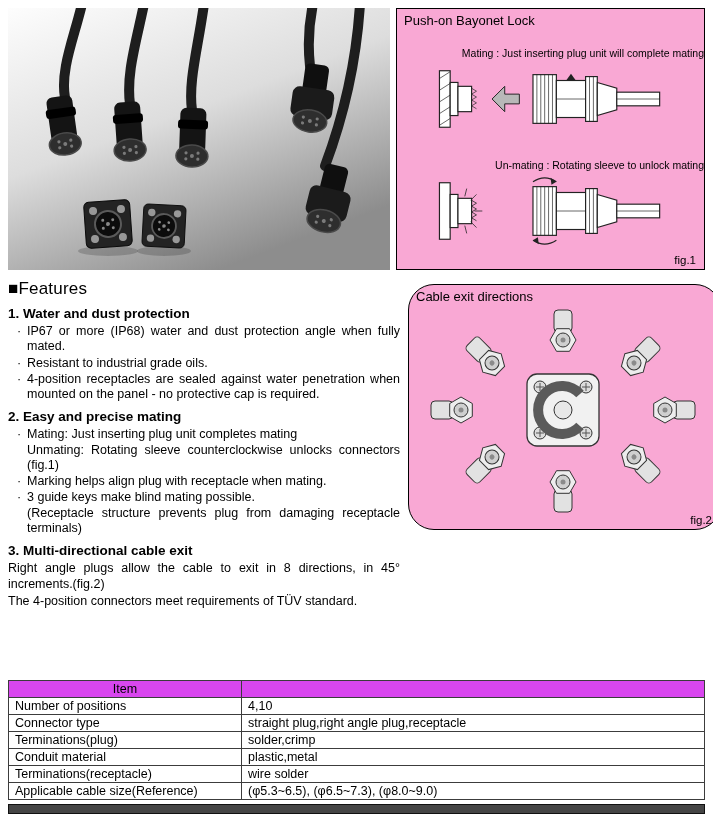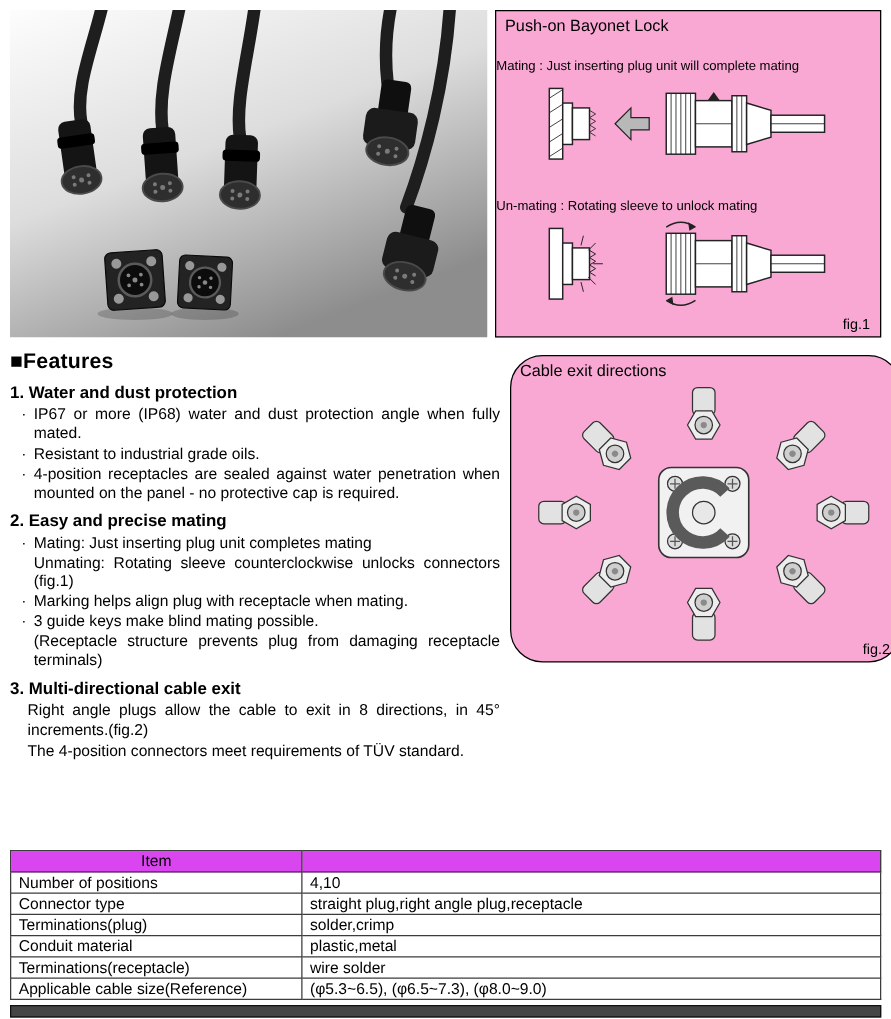--- a/index.html
+++ b/index.html
@@ -12,36 +12,36 @@
   
   .photo { position:absolute; left:8px; top:8px; width:382px; height:262px; }
   .photo svg { display:block; width:100%; height:100%; }
 
   
   .figbox { position:absolute; border:1px solid #000; background:#f9a8d4; }
   .fig1 { left:396px; top:8px; width:309px; height:262px; }
   .fig2 { left:408px; top:284px; width:313px; height:246px;border-radius:26px; }
   .fig-title { position:absolute; left:7px; top:4px; font-size:13px; }
   .fig-label { position:absolute; right:8px; bottom:3px; font-size:11.5px; }
-  .cap { position:absolute; left:0; width:100%; text-align:left; font-size:10.5px; }
+  .cap { position:absolute; left:0; width:100%; text-align:right; font-size:10.5px; }
   .cap-mating { top:38px; }
   .cap-unmating { top:150px; }
   .diag { position:absolute; left:12px; width:285px; height:76px; }
   .diag-mating { top:52px; }
   .diag-unmating { top:164px; }
   .exitdiag { position:absolute; left:4px; top:24px; width:300px; height:212px; }
 
   
   .features { position:absolute; left:8px; top:279px; width:392px; }
-  .f-heading { font-size:17px; font-weight:bold; margin-bottom:4px; letter-spacing:0.2px; }
+  .f-heading { font-size:17px; font-weight:normal; margin-bottom:4px; letter-spacing:0.2px; }
   .sec-title { font-size:13.5px; font-weight:bold; margin-top:7px; margin-bottom:3px; }
   .bullet { display:flex; font-size:12.5px; line-height:1.22; margin:1px 0 1px 9px; }
   .bullet .dot { width:10px; flex:none; }
   .bullet .btxt { flex:1; white-space:pre-line; text-align:justify; }
-  .sec-body { font-size:12.5px; line-height:1.25; margin-left:14px; margin-bottom:2px;
+  .sec-body { font-size:12.5px; line-height:1.25; margin-bottom:2px;
               text-align:justify; white-space:pre-line; }
 
   
   .spec { position:absolute; left:8px; top:680px; width:697px; border-collapse:collapse;
           font-size:12.5px; table-layout:fixed; }
   .spec th, .spec td { border:1px solid #3c3c3c; padding:1px 6px; height:17px; line-height:14px; }
   .spec th { background:#d946ef; font-weight:normal; text-align:center; }
   .spec .col-item { width:233px; }
   .spec td { text-align:left; }
 

